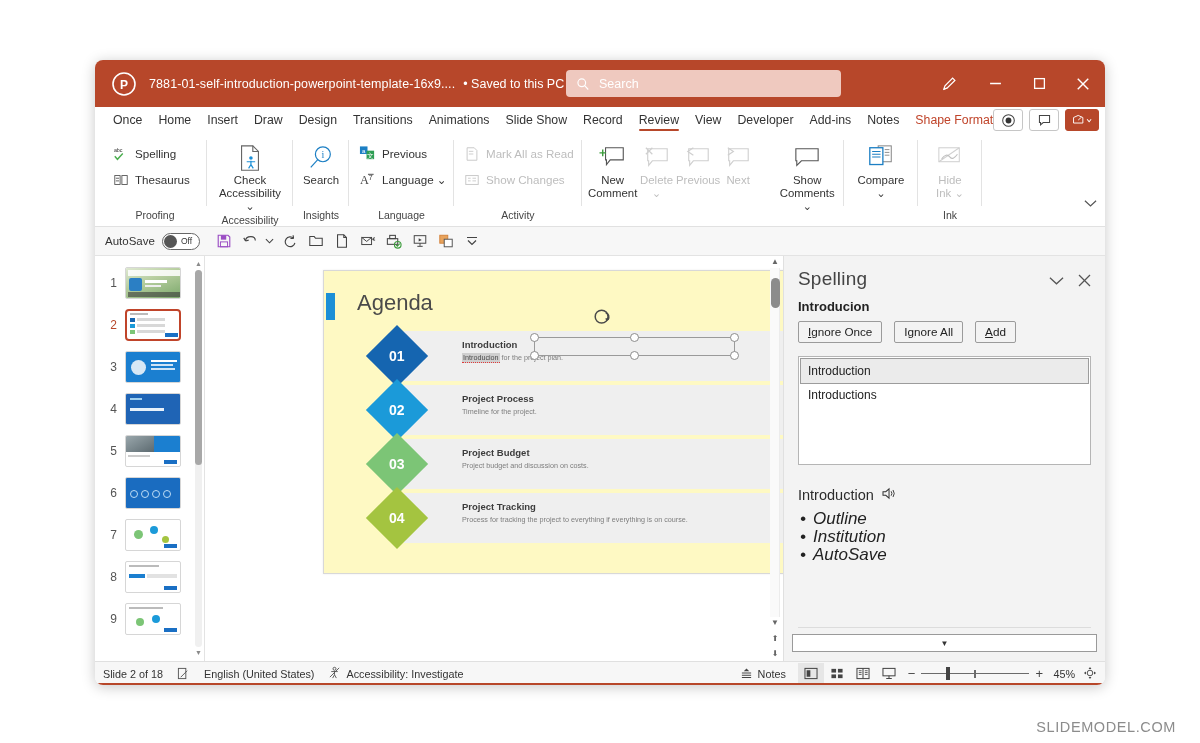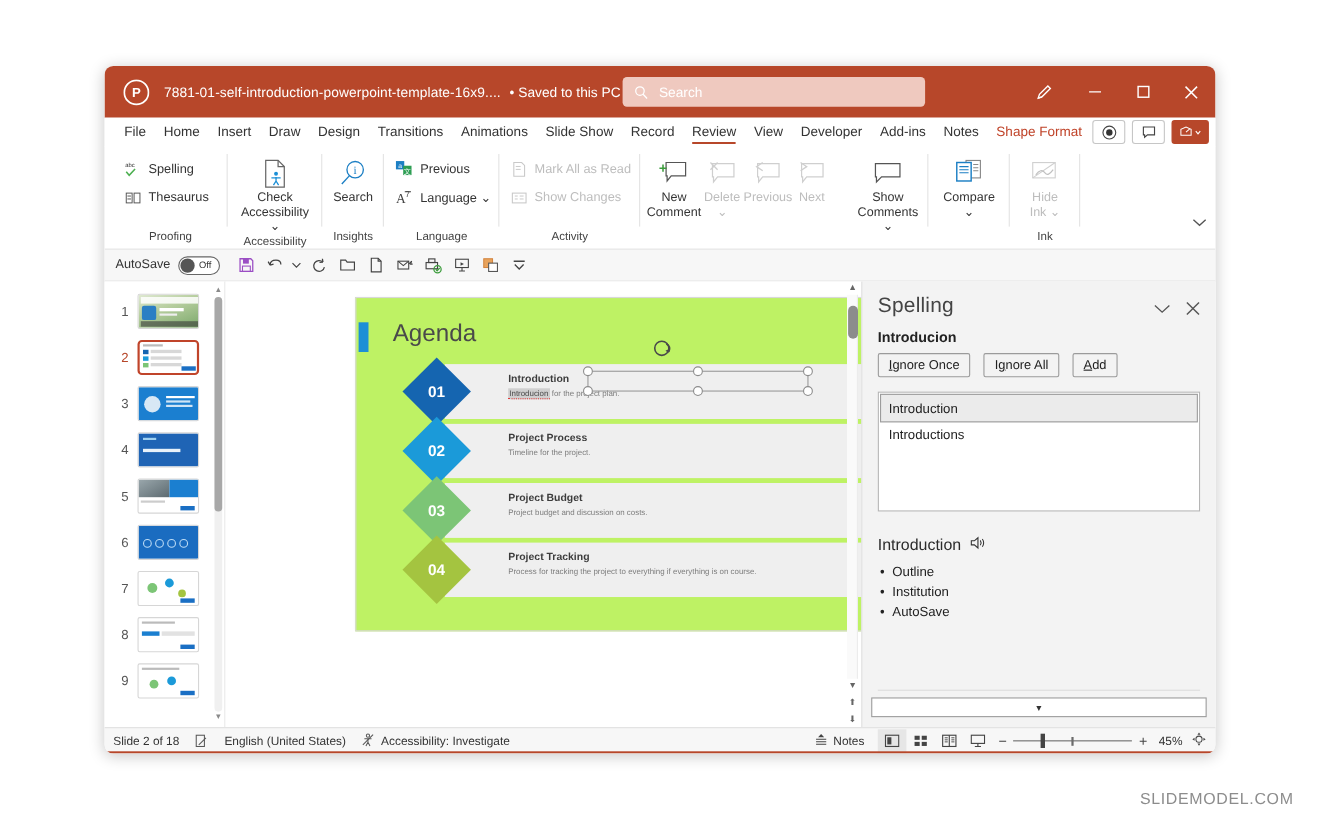--- a/index.html
+++ b/index.html
@@ -133,21 +133,21 @@
     position:absolute; right:2px; top:4px; width:7px; bottom:4px;
   }
   .thumbscroll .track{position:absolute;top:10px;bottom:10px;left:0;width:7px;background:#f0f0f0;border-radius:4px;}
   .thumbscroll .thumbbar{position:absolute;top:10px;left:0;width:7px;height:195px;background:#a8a8a8;border-radius:4px;}
   .thumbscroll .up,.thumbscroll .dn{position:absolute;left:0;width:7px;height:8px;color:#8a8a8a;font-size:7px;text-align:center;line-height:8px;}
   .thumbscroll .up{top:0;} .thumbscroll .dn{bottom:0;}
 
   
   .canvasarea { flex:1; background:#fff; position:relative; display:flex; justify-content:center; }
   .slide {
-    position:absolute; left:118px; top:14px; width:540px; height:304px; background:#bef264;
+    position:absolute; left:118px; top:14px; width:540px; height:304px; background:#fef9c3;
     border:1px solid #d8d8d8; box-shadow:0 0 2px rgba(0,0,0,.08);
   }
   .slide .accentbar { position:absolute; left:2px; top:22px; width:9px; height:27px; background:#1c8fd6; }
   .slide .title { position:absolute; left:33px; top:19px; font-size:22px; color:#4a4a4a; font-weight:400; }
   .slide .numbadge {
     position:absolute; right:9px; top:10px; width:19px; height:19px; background:#1fc9a0;
     color:#fff; font-size:9px; display:flex; align-items:center; justify-content:center;
   }
   .arrowrow { position:absolute; left:25px; }
   .arrowband {
@@ -203,21 +203,21 @@
   .listbox {
     margin-top:13px; height:109px; background:#fff; border:1px solid #b5b5b5;
     padding:2px;
   }
   .listbox .li { font-size:12px; color:#222; padding:5px 7px; }
   .listbox .li.sel { background:#ebebeb; border:1px solid #9c9c9c; margin:-1px; }
   .changerow { display:flex; gap:12px; margin-top:12px; }
   .syn { margin-top:22px; }
   .syn .sh { font-size:14.5px; color:#2b2b2b; display:flex; align-items:center; gap:8px; }
   .syn ul { list-style:none; margin-top:7px; }
-  .syn li { font-size:12px; color:#222; line-height:18px; padding-left:2px; }
+  .syn li { font-size:17px; color:#222; line-height:18px; padding-left:2px;font-style:italic; }
   .syn li::before { content:"\2022"; margin-right:7px; color:#222; }
   .panedivider { position:absolute; left:14px; right:14px; bottom:33px; height:1px; background:#dcdcdc; }
   .langsel {
     position:absolute; left:8px; right:8px; bottom:9px; height:18px;
     border:1px solid #9a9a9a; background:#fff; display:flex; align-items:center;
     justify-content:center;
   }
   .langsel .cd { font-size:8px; color:#333; }
 
   
@@ -293,21 +293,21 @@
         <div class="winbtn">
           <svg width="14" height="14" viewBox="0 0 12 12">
               <line x1="1.5" y1="1.5" x2="10.5" y2="10.5" stroke="#fff" stroke-width="1.2"></line>
               <line x1="10.5" y1="1.5" x2="1.5" y2="10.5" stroke="#fff" stroke-width="1.2"></line>
             </svg>
         </div>
       </div>
     </div>
 
     <div class="tabsrow">
-      <div class="tab">File</div>
+      <div class="tab">Once</div>
       <div class="tab">Home</div>
       <div class="tab">Insert</div>
       <div class="tab">Draw</div>
       <div class="tab">Design</div>
       <div class="tab">Transitions</div>
       <div class="tab">Animations</div>
       <div class="tab">Slide Show</div>
       <div class="tab">Record</div>
       <div class="tab active">Review</div>
       <div class="tab">View</div>

